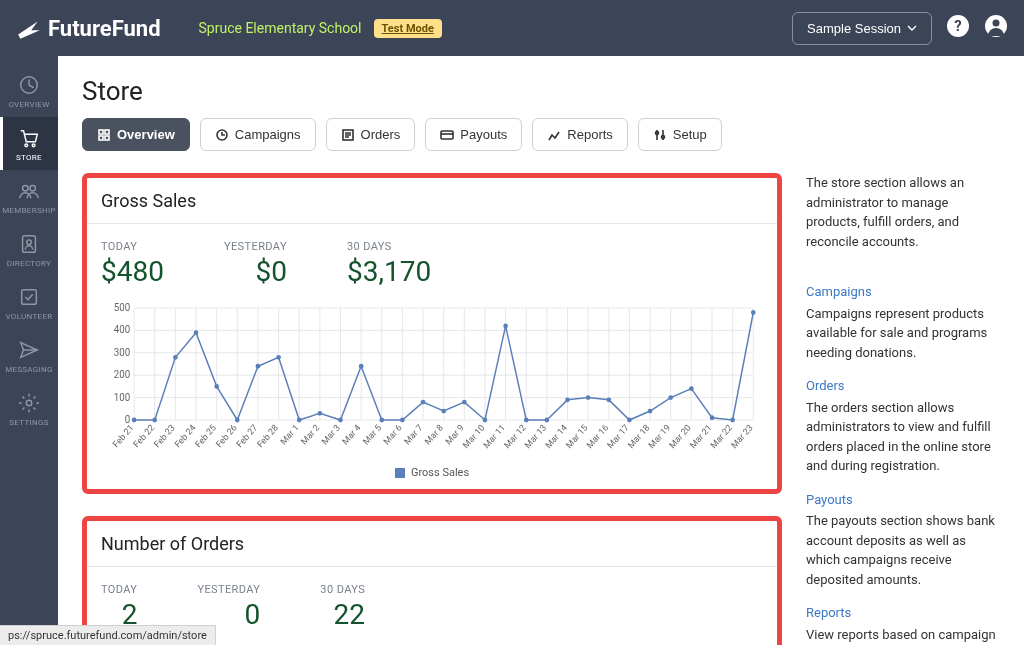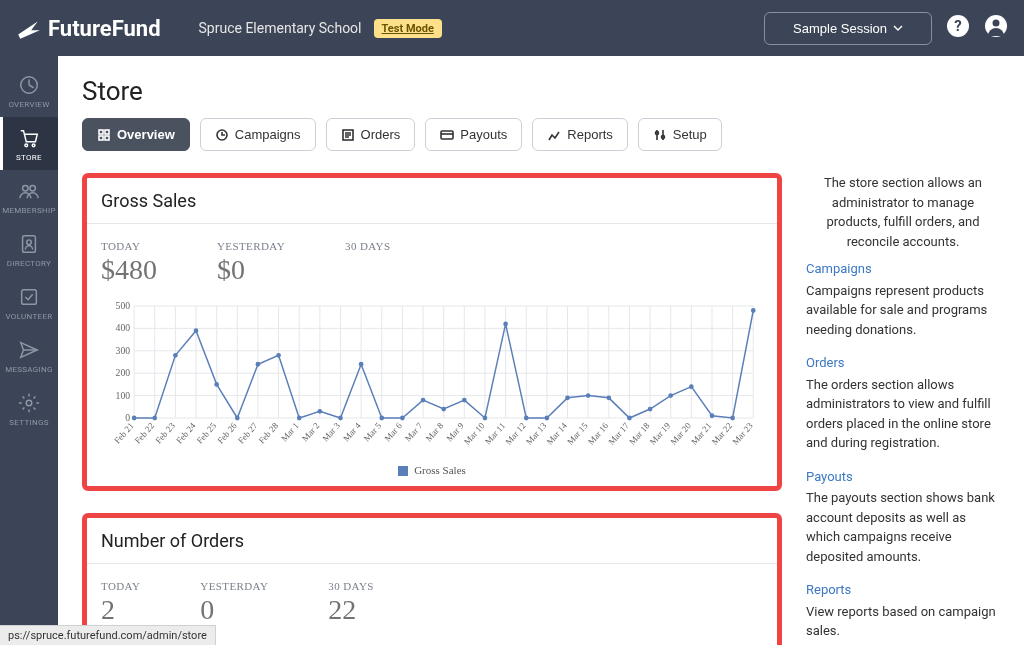--- a/index.html
+++ b/index.html
@@ -1,24 +1,24 @@
 <!DOCTYPE html>
 <html><head>
 <meta charset="utf-8">
 <style>
 * { box-sizing: border-box; margin: 0; padding: 0; }
 body { font-family: -apple-system, BlinkMacSystemFont, "Segoe UI", Roboto, Helvetica, Arial, sans-serif; background: #fff; color: #222; width: 1024px; height: 645px; overflow: hidden; position: relative; }
 
 .topbar { background: #3c4557; height: 56px; display: flex; align-items: center; padding: 0 16px; color: #fff; }
 .brand { display: flex; align-items: center; font-weight: 700; font-size: 22px; gap: 6px; }
 .brand svg { width: 26px; height: 26px; }
-.school { margin-left: 38px; font-size: 14px; color: #e5e5e5; }
+.school { margin-left: 38px; font-size: 14px; color: #bef264; }
 .badge-test { margin-left: 12px; background: #ffe08a; color: #6b5300; font-size: 11px; font-weight: 700; padding: 3px 8px; border-radius: 4px; text-decoration: underline; }
 .topbar-spacer { flex: 1; }
-.session-btn { background: transparent; border: 1px solid #8890a0; color: #fff; font-size: 13px; padding: 8px 28px; border-radius: 6px; display: flex; align-items: center; gap: 6px; cursor: pointer; }
+.session-btn { background: transparent; border: 1px solid #8890a0; color: #fff; font-size: 13px; padding: 8px 14px; border-radius: 6px; display: flex; align-items: center; gap: 6px; cursor: pointer; }
 .help-icon, .user-icon { margin-left: 14px; cursor: pointer; }
 .help-icon svg, .user-icon svg { width: 24px; height: 24px; fill: #fff; }
 
 .layout { display: flex; height: calc(100% - 56px); border-radius: 20px; }
 .sidenav { width: 58px; background: #3c4557; display: flex; flex-direction: column; align-items: center; padding-top: 8px; }
 .sidenav .nav-item { width: 100%; display: flex; flex-direction: column; align-items: center; padding: 10px 0 8px; color: #8f96a6; font-size: 8px; letter-spacing: 0.3px; cursor: pointer; }
 .sidenav .nav-item.active { background: #2d3444; color: #fff; position: relative; }
 .sidenav .nav-item.active::before { content: ""; position: absolute; left: 0; top: 0; bottom: 0; width: 3px; background: #fff; }
 .sidenav .nav-item svg { width: 22px; height: 22px; stroke: currentColor; fill: none; stroke-width: 1.6; margin-bottom: 4px; }
 .sidenav .nav-item span { text-transform: uppercase; }
@@ -26,30 +26,30 @@
 .main { flex: 1; overflow-y: auto; padding: 20px 24px 40px; position: relative; }
 .page-title { font-size: 26px; font-weight: 400; color: #222; margin-bottom: 12px; }
 .tab-row { display: flex; gap: 10px; margin-bottom: 22px; }
 .tab-btn { display: flex; align-items: center; gap: 6px; padding: 8px 14px; border: 1px solid #ccd0d6; background: #fff; border-radius: 6px; font-size: 13px; cursor: pointer; color: #333; }
 .tab-btn.active { background: #4a525f; color: #fff; border-color: #4a525f; font-weight: 600; }
 .tab-btn svg { width: 14px; height: 14px; stroke: currentColor; fill: none; stroke-width: 1.6; }
 
 .content-row { display: flex; gap: 24px; align-items: flex-start; }
 .cards-col { flex: 0 0 700px; }
 .info-col { flex: 1; font-size: 13px; line-height: 1.5; color: #333; }
-.info-col p { margin-bottom: 8px; text-align: center; }
+.info-col p { margin-bottom: 31px; }
 .info-col .link-head { color: #3c78c3; margin-bottom: 2px; display: block; cursor: pointer; }
 .info-col .link-block { margin-bottom: 14px; }
 
 .card { border: 5px solid #ef4444; border-radius: 6px; margin-bottom: 22px; background: #fff; }
 .card-title { font-size: 18px; font-weight: 400; padding: 12px 14px; border-bottom: 1px solid #e5e7eb; }
-.card-body { padding: 16px 14px 10px; font-family: Liberation Serif, serif; }
+.card-body { padding: 16px 14px 10px; }
 .stat-row { display: flex; gap: 60px; margin-bottom: 14px; }
 .stat-label { font-size: 11px; letter-spacing: 0.4px; color: #7a808c; margin-bottom: 2px; }
-.stat-value { font-size: 28px; font-weight: 400; color: #737373; }
+.stat-value { font-size: 28px; font-weight: 400; color: #14532d; text-align: right; }
 
 .chart-wrap { position: relative; height: 160px; }
 .chart-wrap svg { width: 100%; height: 100%; }
 .legend { text-align: center; font-size: 11px; color: #555; margin-top: 4px; }
 .legend-swatch { display: inline-block; width: 10px; height: 10px; background: #5a7fb8; margin-right: 6px; vertical-align: middle; }
 
 .statusbar { position: absolute; bottom: 0; left: 0; background: #ececec; border-top: 1px solid #d0d0d0; border-right: 1px solid #d0d0d0; font-size: 11px; padding: 3px 8px; color: #333; text-align: right; }
 
 .y-tick { font-size: 10px; fill: #666; text-anchor: end; }
 .x-tick { font-size: 9px; fill: #666; text-anchor: end; }
@@ -202,20 +202,21 @@
               <div>
                 <div class="stat-label">TODAY</div>
                 <div class="stat-value">$480</div>
               </div>
               <div>
                 <div class="stat-label">YESTERDAY</div>
                 <div class="stat-value">$0</div>
               </div>
               <div>
                 <div class="stat-label">30 DAYS</div>
+                <div class="stat-value">$3,170</div>
               </div>
             </div>
             <div class="chart-wrap">
               <svg id="chart-svg" viewBox="0 0 680 160" preserveAspectRatio="none">
                   <line class="grid-line" x1="34" y1="118" x2="670" y2="118"></line>
                   <text class="y-tick" x="30" y="121">0</text>
                   <line class="grid-line" x1="34" y1="95.6" x2="670" y2="95.6"></line>
                   <text class="y-tick" x="30" y="98.6">100</text>
                   <line class="grid-line" x1="34" y1="73.19999999999999" x2="670" y2="73.19999999999999"></line>
                   <text class="y-tick" x="30" y="76.19999999999999">200</text>

